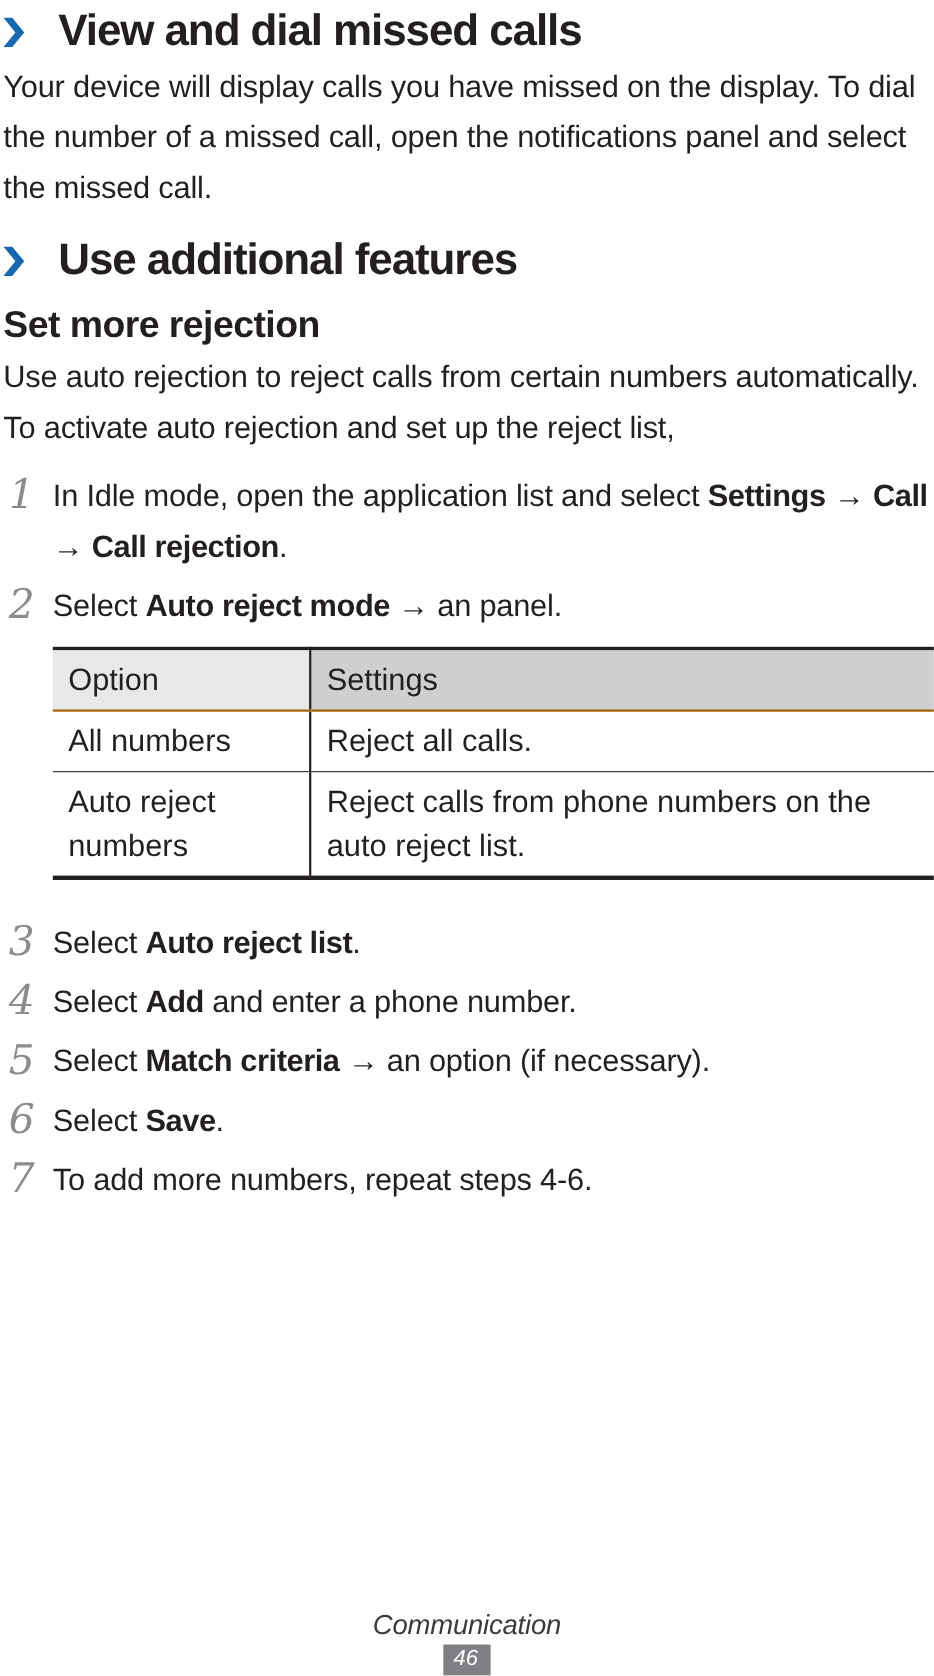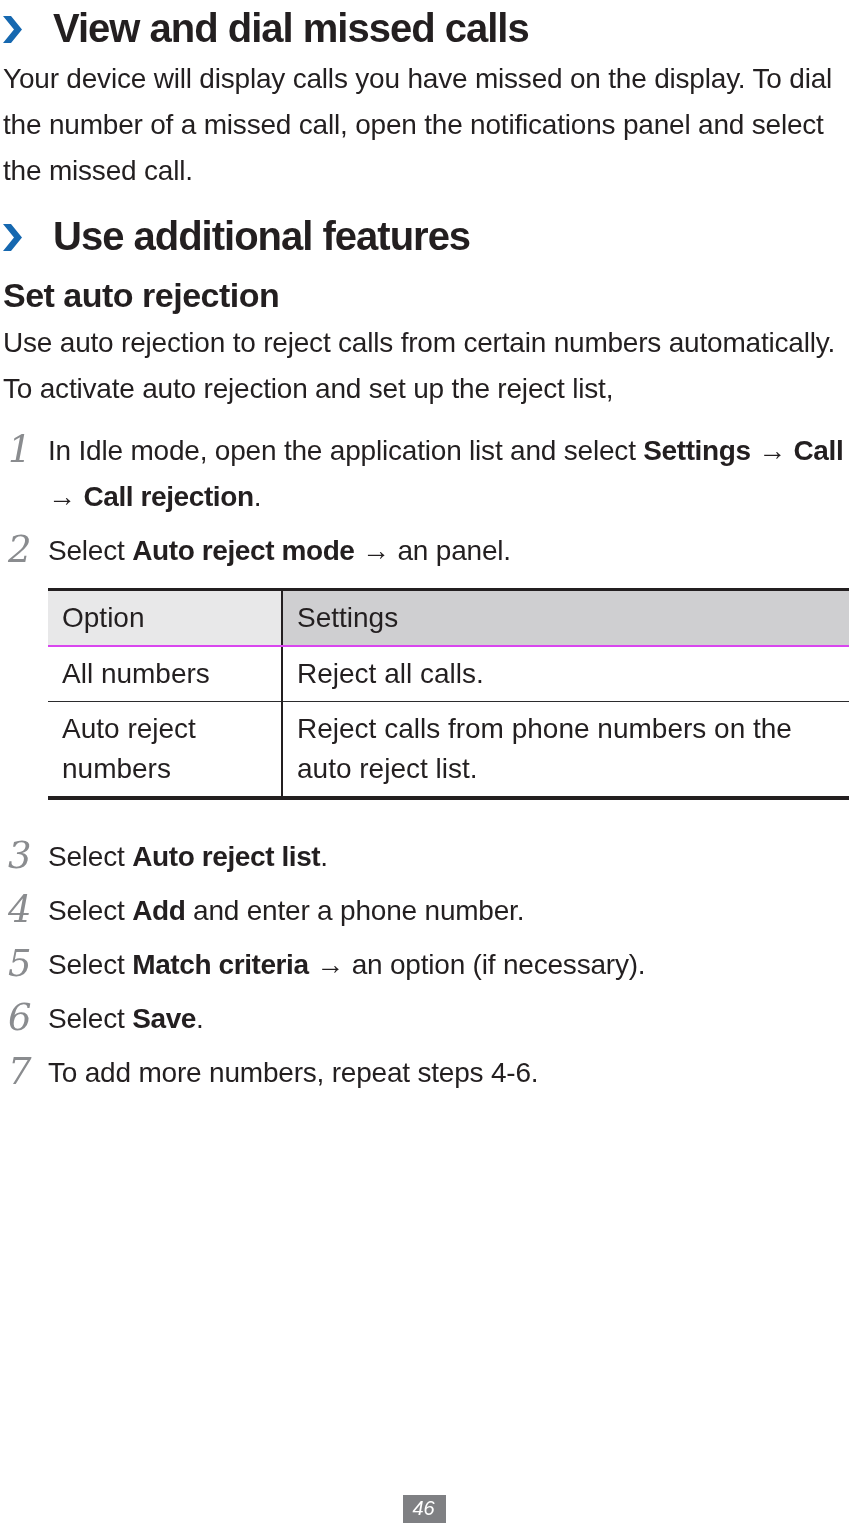--- a/index.html
+++ b/index.html
@@ -82,21 +82,21 @@
     line-height: 40px;
   }
   .opts col.c1 { width: 234px; }
   .opts th, .opts td {
     text-align: left;
     font-weight: normal;
     vertical-align: top;
     padding: 7px 14px 7px 14px;
   }
   .opts th.c2, .opts td.c2 { border-left: 2px solid #231f20; padding-right: 46px; }
-  .opts th { border-bottom: 2px solid #d946ef; }
+  .opts th { border-bottom: 2px solid #a16207; }
   .opts th.c1 { background: #e8e8e9; }
   .opts th.c2 { background: #cfcfd1; }
   .opts tbody tr.r1 td { border-bottom: 1px solid #2b2b2d; }
 
   
   .footer {
     position: absolute;
     left: 0; right: 0; bottom: 1px;
     text-align: center;
   }
@@ -134,21 +134,21 @@
 
   <h2 class="section-heading second">
     <span class="chevron">
         <svg width="20" height="27" viewBox="0 0 20 27">
           <path d="M0 0 L8 0 L19 13.5 L8 27 L0 27 L11 13.5 Z" fill="#1668b0"></path>
         </svg>
       </span>
     <span>Use additional features</span>
   </h2>
 
-  <h3 class="subheading">Set auto rejection</h3>
+  <h3 class="subheading">Set more rejection</h3>
   <p class="body-para">Use auto rejection to reject calls from certain numbers automatically. To activate auto rejection and set up the reject list,</p>
 
   <div class="steps">
 
     <div class="step">
       <span class="step-num">1</span>
       <span class="step-text"><span>In Idle mode, open the application list and select </span><b>Settings</b><span> → </span><b>Call</b><span> → </span><b>Call rejection</b><span>.</span></span>
     </div>
 
     <div class="step">
@@ -201,14 +201,15 @@
 
     <div class="step">
       <span class="step-num">7</span>
       <span class="step-text"><span>To add more numbers, repeat steps 4-6.</span></span>
     </div>
 
   </div>
 </div>
 
 <div class="footer">
+  <div class="chapter">Communication</div>
   <div class="page-badge">46</div>
 </div>
 
 </body></html>

